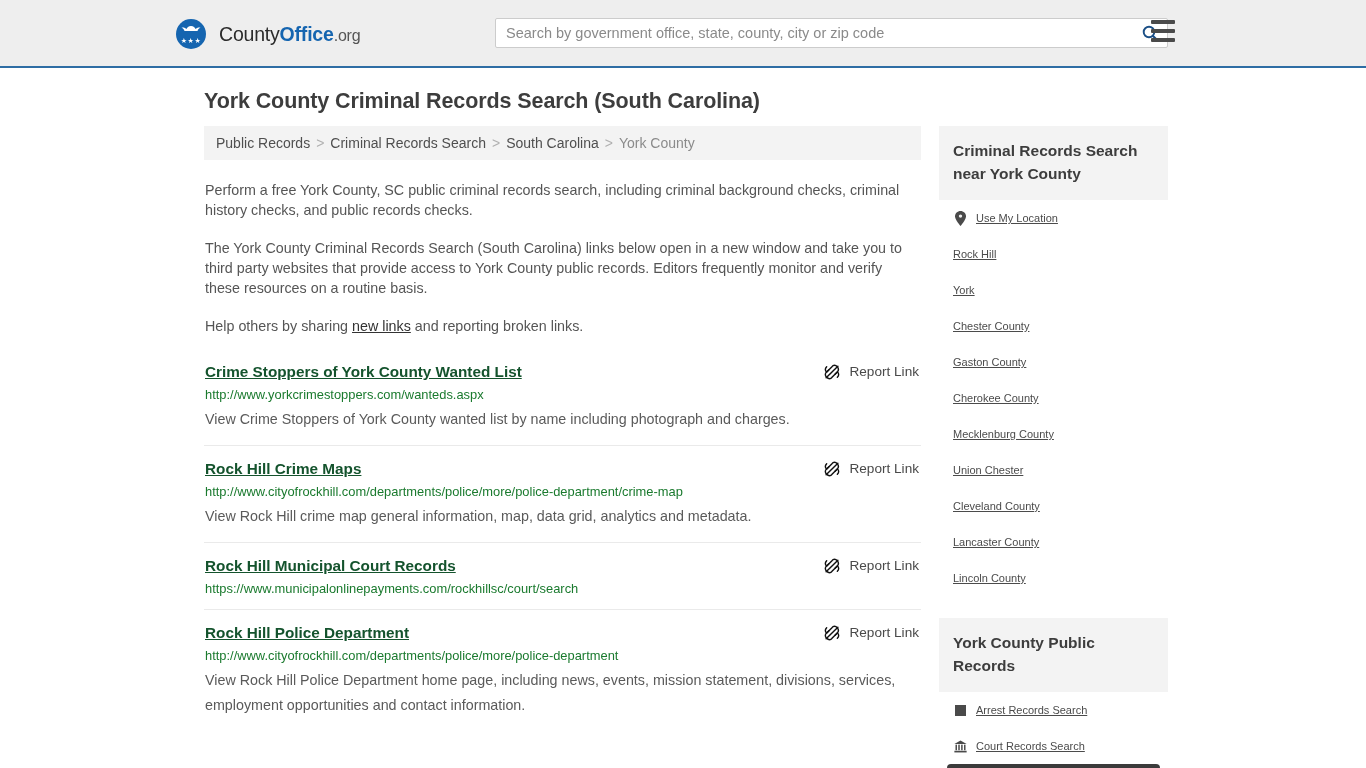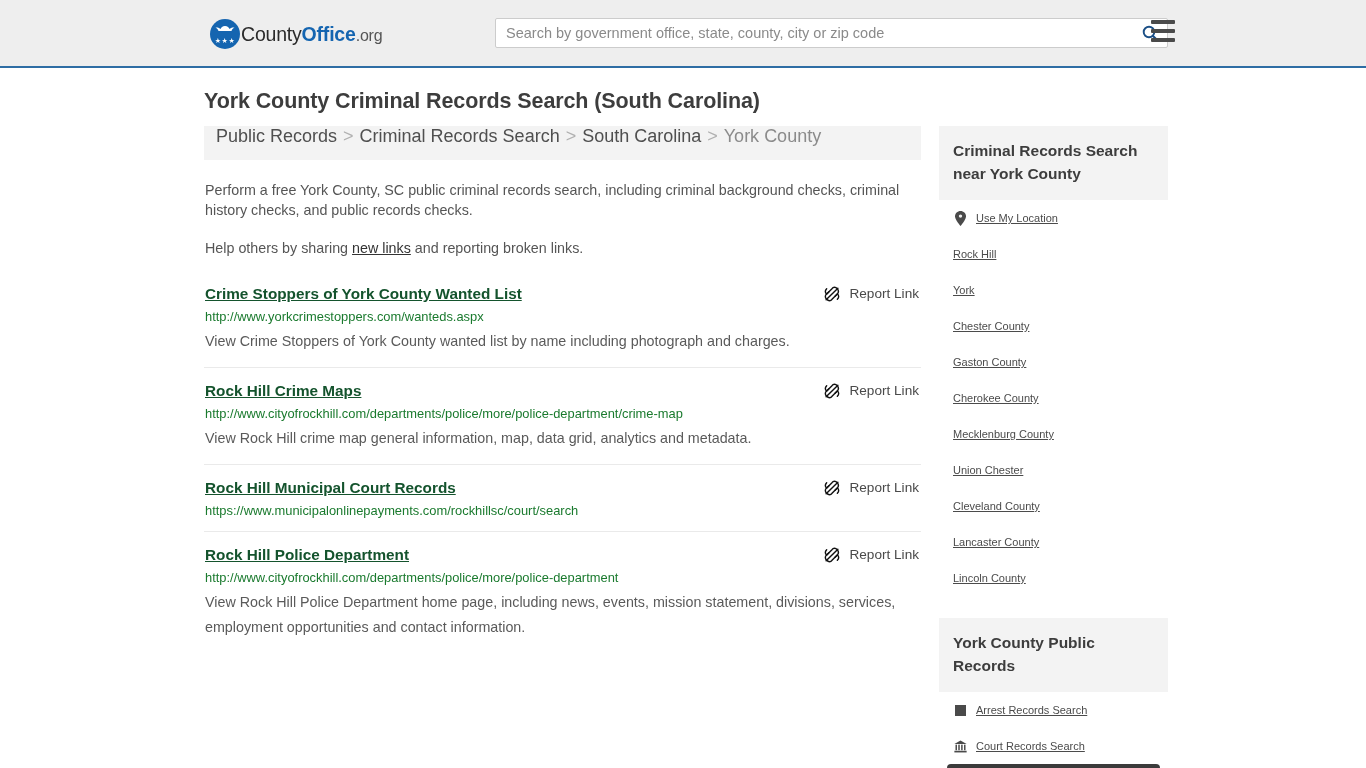--- a/index.html
+++ b/index.html
@@ -16,25 +16,25 @@
   .site-header {
     position: relative;
     height: 68px;
     background: #eeeeee;
     border-bottom: 2px solid #2e6da4;
     display: flex;
     align-items: center;
   }
   .logo-wrap {
     position: absolute;
-    left: 210px;
+    left: 176px;
     top: 19px;
     display: flex;
     align-items: center;
-    gap: 1px;
+    gap: 13px;
     text-decoration: none;
   }
   .logo-mark {
     width: 30px; height: 30px;
     border-radius: 50%;
     background: #1565b0;
     position: relative;
     flex: 0 0 auto;
     overflow: hidden;
   }
@@ -139,22 +139,23 @@
     left: 939px;
     top: 0;
     width: 229px;
   }
 
   
   .breadcrumb {
     background: #f3f3f3;
     height: 34px;
     display: flex;
+    align-items: center;
     padding: 0 12px;
-    font-size: 18px;
+    font-size: 14px;
     white-space: nowrap;
   }
   .breadcrumb a {
     color: #4f4f4f;
     text-decoration: none;
   }
   .breadcrumb .sep {
     color: #b0b0b0;
     margin: 0 6px;
   }
@@ -308,20 +309,21 @@
         <span class="sep">&gt;</span>
         <a href="#">Criminal Records Search</a>
         <span class="sep">&gt;</span>
         <a href="#">South Carolina</a>
         <span class="sep">&gt;</span>
         <span class="current">York County</span>
       </nav>
 
       <div class="intro">
         <p>Perform a free York County, SC public criminal records search, including criminal background checks, criminal history checks, and public records checks.</p>
+        <p>The York County Criminal Records Search (South Carolina) links below open in a new window and take you to third party websites that provide access to York County public records. Editors frequently monitor and verify these resources on a routine basis.</p>
         <p><span>Help others by sharing </span><a href="#">new links</a><span> and reporting broken links.</span></p>
       </div>
 
       <div class="results" id="results-list">
           <div class="result">
             <div class="result-head">
               <a class="result-title" href="#">Crime Stoppers of York County Wanted List</a>
               <span class="report-link">
                 <svg class="unlink-icon" viewBox="0 0 18 18">
                   <path d="M3 3 C1 5 1 7.6 3 9 L5.6 6.4 M15 15 C17 13 17 10.4 15 9 L12.4 11.6" fill="none" stroke="#111" stroke-width="1.6" stroke-linecap="round"></path>

